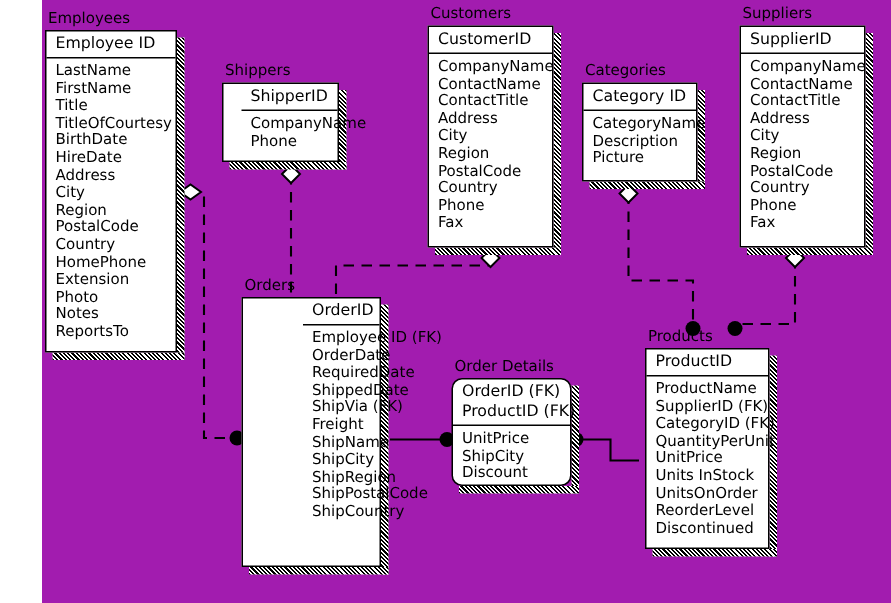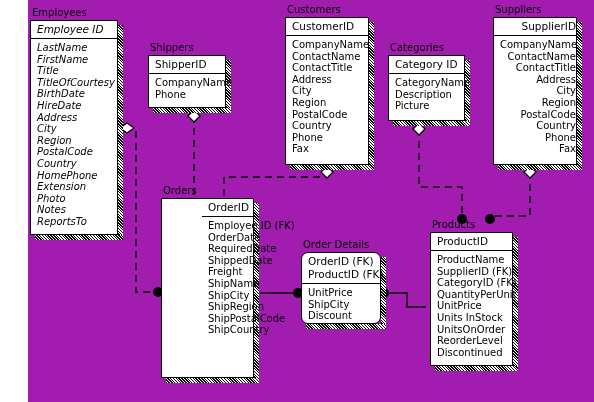--- a/index.html
+++ b/index.html
@@ -96,21 +96,21 @@
       <circle cx="434" cy="219" r="5"></circle>
       <circle cx="462" cy="219" r="5"></circle>
     </g>
   </svg>
 
   <div id="entity-layer">
       <div class="entity" style="left: 2px; top: 20px; width: 88px; height: 215px;">
         <div class="ent-shadow" style="left: 88px; top: 5px; width: 5px; height: 215px;"></div>
         <div class="ent-shadow" style="left: 5px; top: 215px; width: 88px; height: 5px;"></div>
         <div class="ent-title">Employees</div>
-        <div class="ent-box" style="width: 88px; height: 215px; font-style: italic;">
+        <div class="ent-box" style="width: 88px; height: 215px;">
           <div class="key-area">
             <div class="fld">Employee ID</div>
           </div>
           <div class="attr-area">
             <div class="fld">LastName</div>
             <div class="fld">FirstName</div>
             <div class="fld">Title</div>
             <div class="fld">TitleOfCourtesy</div>
             <div class="fld">BirthDate</div>
             <div class="fld">HireDate</div>
@@ -124,21 +124,21 @@
             <div class="fld">Photo</div>
             <div class="fld">Notes</div>
             <div class="fld">ReportsTo</div>
           </div>
         </div>
       </div>
       <div class="entity" style="left: 120px; top: 55px; width: 78px; height: 53px;">
         <div class="ent-shadow" style="left: 78px; top: 5px; width: 5px; height: 53px;"></div>
         <div class="ent-shadow" style="left: 5px; top: 53px; width: 78px; height: 5px;"></div>
         <div class="ent-title">Shippers</div>
-        <div class="ent-box" style="width: 78px; height: 53px;">
+        <div class="ent-box" style="width: 78px; height: 53px; padding-left: 12px;">
           <div class="key-area">
             <div class="fld">ShipperID</div>
           </div>
           <div class="attr-area">
             <div class="fld">CompanyName</div>
             <div class="fld">Phone</div>
           </div>
         </div>
       </div>
       <div class="entity" style="left: 257px; top: 17px; width: 84px; height: 148px;">
@@ -175,21 +175,21 @@
             <div class="fld">CategoryName</div>
             <div class="fld">Description</div>
             <div class="fld">Picture</div>
           </div>
         </div>
       </div>
       <div class="entity" style="left: 465px; top: 17px; width: 84px; height: 148px;">
         <div class="ent-shadow" style="left: 84px; top: 5px; width: 5px; height: 148px;"></div>
         <div class="ent-shadow" style="left: 5px; top: 148px; width: 84px; height: 5px;"></div>
         <div class="ent-title">Suppliers</div>
-        <div class="ent-box" style="width: 84px; height: 148px; text-align: right;">
+        <div class="ent-box" style="width: 84px; height: 148px;">
           <div class="key-area">
             <div class="fld">SupplierID</div>
           </div>
           <div class="attr-area">
             <div class="fld">CompanyName</div>
             <div class="fld">ContactName</div>
             <div class="fld">ContactTitle</div>
             <div class="fld">Address</div>
             <div class="fld">City</div>
             <div class="fld">Region</div>
@@ -206,20 +206,21 @@
         <div class="ent-title">Orders</div>
         <div class="ent-box" style="width: 93px; height: 180px; padding-left: 40px;">
           <div class="key-area">
             <div class="fld">OrderID</div>
           </div>
           <div class="attr-area">
             <div class="fld">Employee ID (FK)</div>
             <div class="fld">OrderDate</div>
             <div class="fld">RequiredDate</div>
             <div class="fld">ShippedDate</div>
+            <div class="fld">ShipVia (FK)</div>
             <div class="fld">Freight</div>
             <div class="fld">ShipName</div>
             <div class="fld">ShipCity</div>
             <div class="fld">ShipRegion</div>
             <div class="fld">ShipPostalCode</div>
             <div class="fld">ShipCountry</div>
           </div>
         </div>
       </div>
       <div class="entity" style="left: 273px; top: 252px; width: 80px; height: 72px;">

